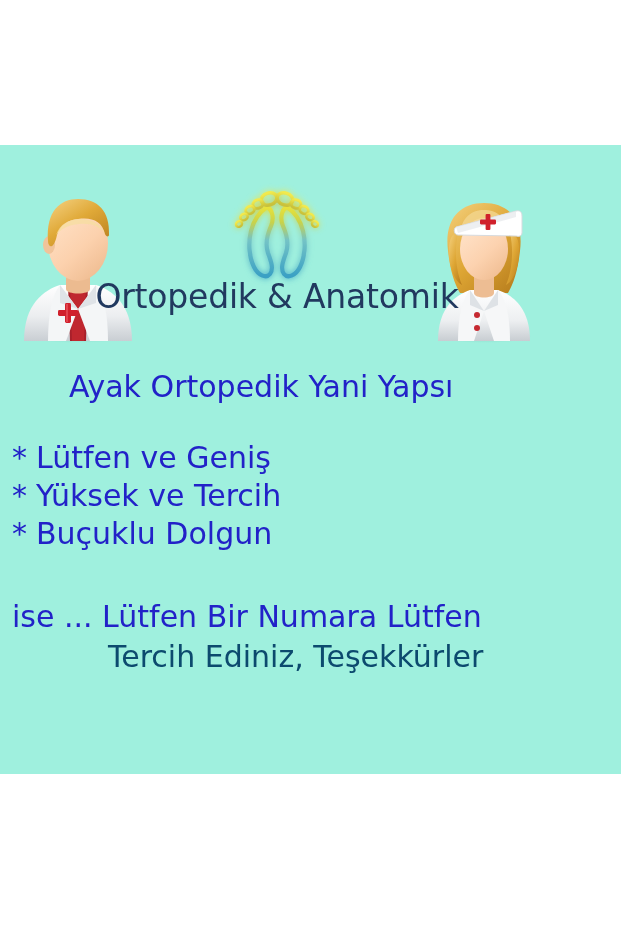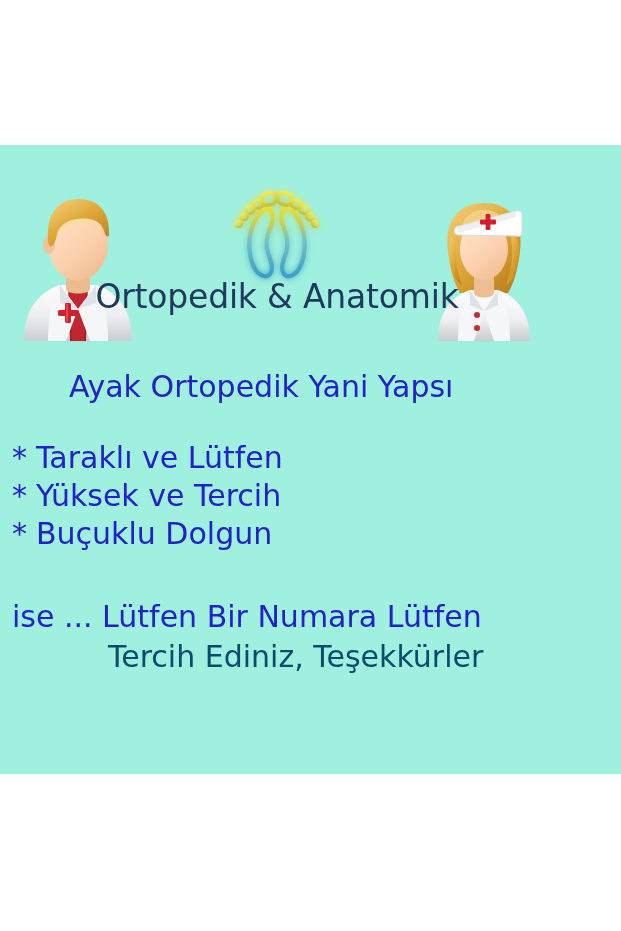--- a/index.html
+++ b/index.html
@@ -310,21 +310,21 @@
     <div id="brand-title">Ortopedik &amp; Anatomik</div>
   </div>
 
   <div id="message-block">
 
 
     <div class="line" id="subject-line">Ayak Ortopedik Yani Yapsı</div>
 
     <ul id="traits-list">
       <li>
-        <span class="bullet-star">*</span><span>Taraklı ve Lütfen</span>
+        <span class="bullet-star">*</span><span>Lütfen ve Geniş</span>
       </li>
       <li>
         <span class="bullet-star">*</span><span>Yüksek ve Tercih</span>
       </li>
       <li>
         <span class="bullet-star">*</span><span>Buçuklu Dolgun</span>
       </li>
     </ul>
 
     <div class="line" id="advice-line-1">ise ... Lütfen Bir Numara Lütfen</div>

